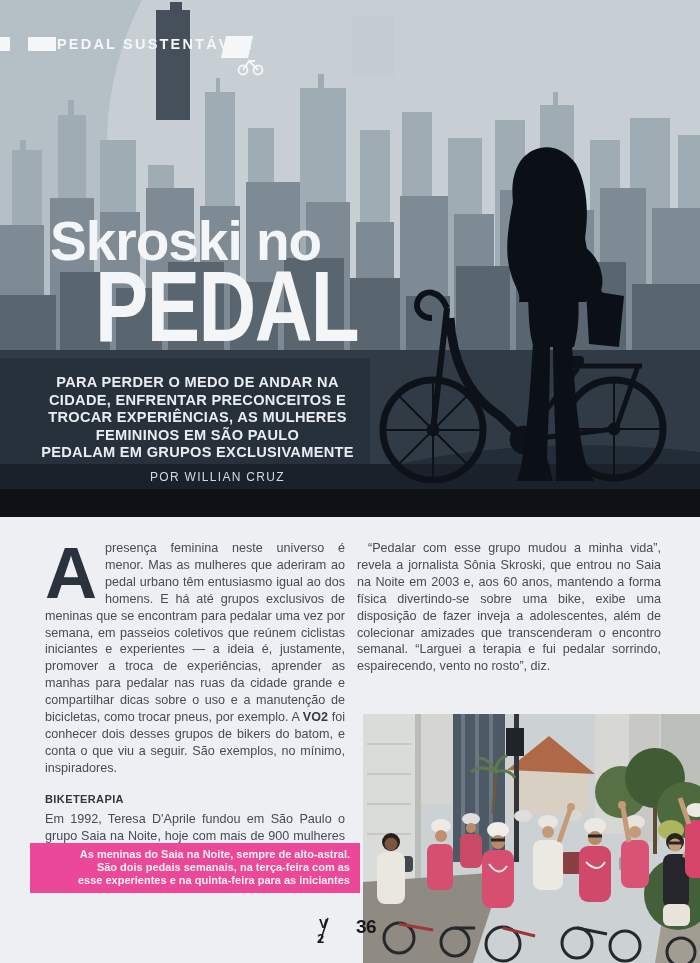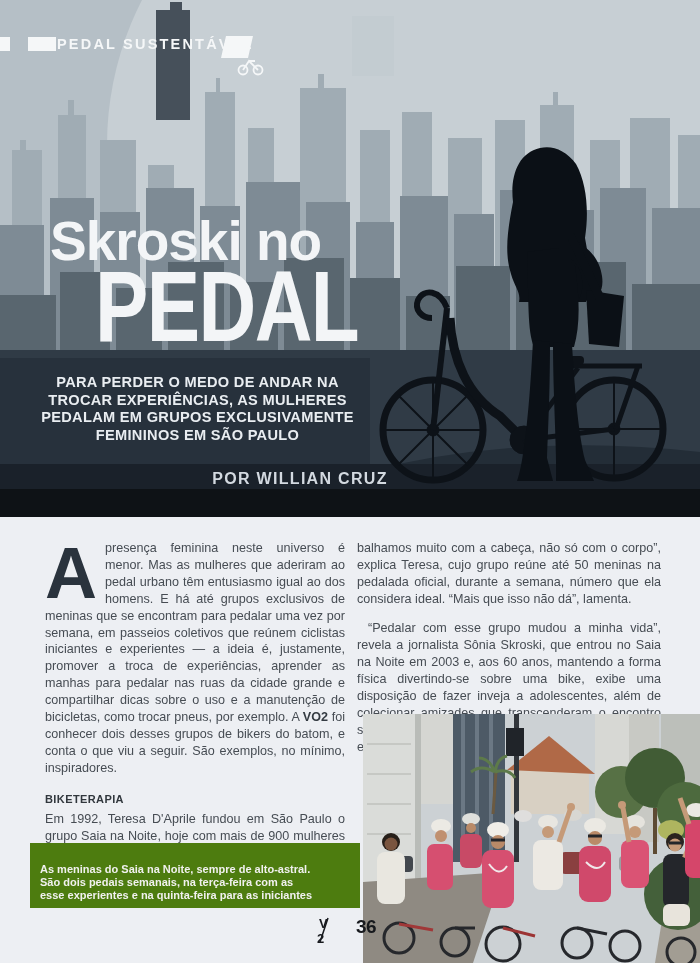--- a/index.html
+++ b/index.html
@@ -11,38 +11,38 @@
   .kicker{position:absolute;left:57px;top:36px;color:#f5f7f8;font-weight:bold;
           font-size:14.5px;letter-spacing:2.2px;white-space:nowrap;}
   .headline1{position:absolute;left:50px;top:212px;color:#f3f5f7;font-weight:bold;
              font-size:55px;line-height:58px;letter-spacing:-1px;}
   .headline2{position:absolute;left:95px;top:256px;color:#f3f5f7;font-weight:bold;
              font-size:100px;line-height:100px;letter-spacing:-2px;
              transform:scaleX(.8);transform-origin:left top;}
   .standfirst{position:absolute;left:40px;top:374px;width:315px;text-align:center;
               color:#e9edf1;font-weight:bold;font-size:14.6px;line-height:17.6px;
               letter-spacing:.3px;}
-  .byline{position:absolute;left:150px;top:470px;width:300px;text-align:center;
-          color:#d3d9e0;font-weight:bold;font-size:16px;letter-spacing:1.3px;}
+  .byline{position:absolute;left:150px;top:470px;width:300px;
+          color:#d3d9e0;font-weight:normal;font-size:12px;letter-spacing:1.3px;}
   
   .col{position:absolute;top:540px;font-size:12.6px;line-height:16.9px;
        color:#464c53;text-align:justify;}
   .col1{left:45px;width:300px;}
   .col2{left:357px;width:304px;}
   .dropcap{float:left;font-size:72px;line-height:58px;font-weight:bold;
            color:#2a333d;margin:4px 8px 0 0;}
   .brand{font-weight:bold;color:#343b42;}
   .sect{font-weight:bold;color:#31373d;font-size:11px;letter-spacing:.4px;
         margin:14px 0 3px 0;}
   .p2{margin-top:0;}
   .indent{text-indent:11px;}
   
-  .caption{position:absolute;left:30px;top:843px;width:310px;background:#4d7c0f;
+  .caption{position:absolute;left:30px;top:843px;width:310px;background:#ec4899;
            color:#f1f1ef;font-weight:bold;font-size:11px;line-height:12.9px;
-           padding:20px 10px 6px 10px;}
+           text-align:right;padding:5px 10px 6px 10px;}
   
   .photo{position:absolute;left:363px;top:714px;width:337px;height:249px;overflow:hidden;}
   
   .logo{position:absolute;left:313px;top:915px;}
   .pageno{position:absolute;left:336px;top:916px;font-size:19px;font-weight:bold;
           color:#17191d;letter-spacing:-.5px;margin-left:20px;}
 </style>
 </head>
 <body>
 
@@ -160,35 +160,35 @@
         <path d="M533,340 L550,342 C550,392 548,432 547,458 L553,481 L517,481 C524,464 530,402 533,340 Z"></path>
         <path d="M553,342 L572,344 C575,396 579,436 585,460 L594,481 L556,481 C557,452 553,396 553,342 Z"></path>
       </g>
     </svg>
 
     <div class="kicker">PEDAL SUSTENTÁVEL</div>
     <div class="headline1">Skroski no</div>
     <div class="headline2">PEDAL</div>
     <div class="standfirst">
       <div>PARA PERDER O MEDO DE ANDAR NA</div>
+      <div>CIDADE, ENFRENTAR PRECONCEITOS E</div>
       <div>TROCAR EXPERIÊNCIAS, AS MULHERES</div>
+      <div>FEMININOS EM SÃO PAULO</div>
       <div>PEDALAM EM GRUPOS EXCLUSIVAMENTE</div>
-      <div>FEMININOS EM SÃO PAULO</div>
     </div>
     <div class="byline">POR WILLIAN CRUZ</div>
   </div>
 
   <div class="col col1">
     <p class="p2"><span class="dropcap">A</span><span>presença feminina neste universo é menor. Mas as mulheres que aderiram ao pedal urbano têm entusiasmo igual ao dos homens. E há até grupos exclusivos de meninas que se encontram para pedalar uma vez por semana, em passeios coletivos que reúnem ciclistas iniciantes e experientes — a ideia é, justamente, promover a troca de experiências, aprender as manhas para pedalar nas ruas da cidade grande e compartilhar dicas sobre o uso e a manutenção de bicicletas, como trocar pneus, por exemplo. A </span><span class="brand">VO2</span><span> foi conhecer dois desses grupos de bikers do batom, e conta o que viu a seguir. São exemplos, no mínimo, inspiradores.</span></p>
     <div class="sect">BIKETERAPIA</div>
     <p class="p2">Em 1992, Teresa D'Aprile fundou em São Paulo o grupo Saia na Noite, hoje com mais de 900 mulheres cadastradas, de vários pontos do País. O objetivo era iniciar as meninas nas pedaladas, mas o trabalho vai bem além da bicicleta: “Tra-</p>
   </div>
 
   <div class="col col2">
-    <p class="p2">balhamos muito com a cabeça, não só com o corpo”, explica Teresa, cujo grupo reúne até 50 meninas na pedalada oficial, durante a semana, número que ela considera ideal. “Mais que isso não dá”, lamenta.</p>
     <p class="p2 indent">“Pedalar com esse grupo mudou a minha vida”, revela a jornalista Sônia Skroski, que entrou no Saia na Noite em 2003 e, aos 60 anos, mantendo a forma física divertindo-se sobre uma bike, exibe uma disposição de fazer inveja a adolescentes, além de colecionar amizades que transcenderam o encontro semanal. “Larguei a terapia e fui pedalar sorrindo, espairecendo, vento no rosto”, diz.</p>
   </div>
 
   <div class="caption">
     <div>As meninas do Saia na Noite, sempre de alto-astral.</div>
     <div>São dois pedais semanais, na terça-feira com as</div>
     <div>esse experientes e na quinta-feira para as iniciantes</div>
   </div>
 
   <div class="photo">

